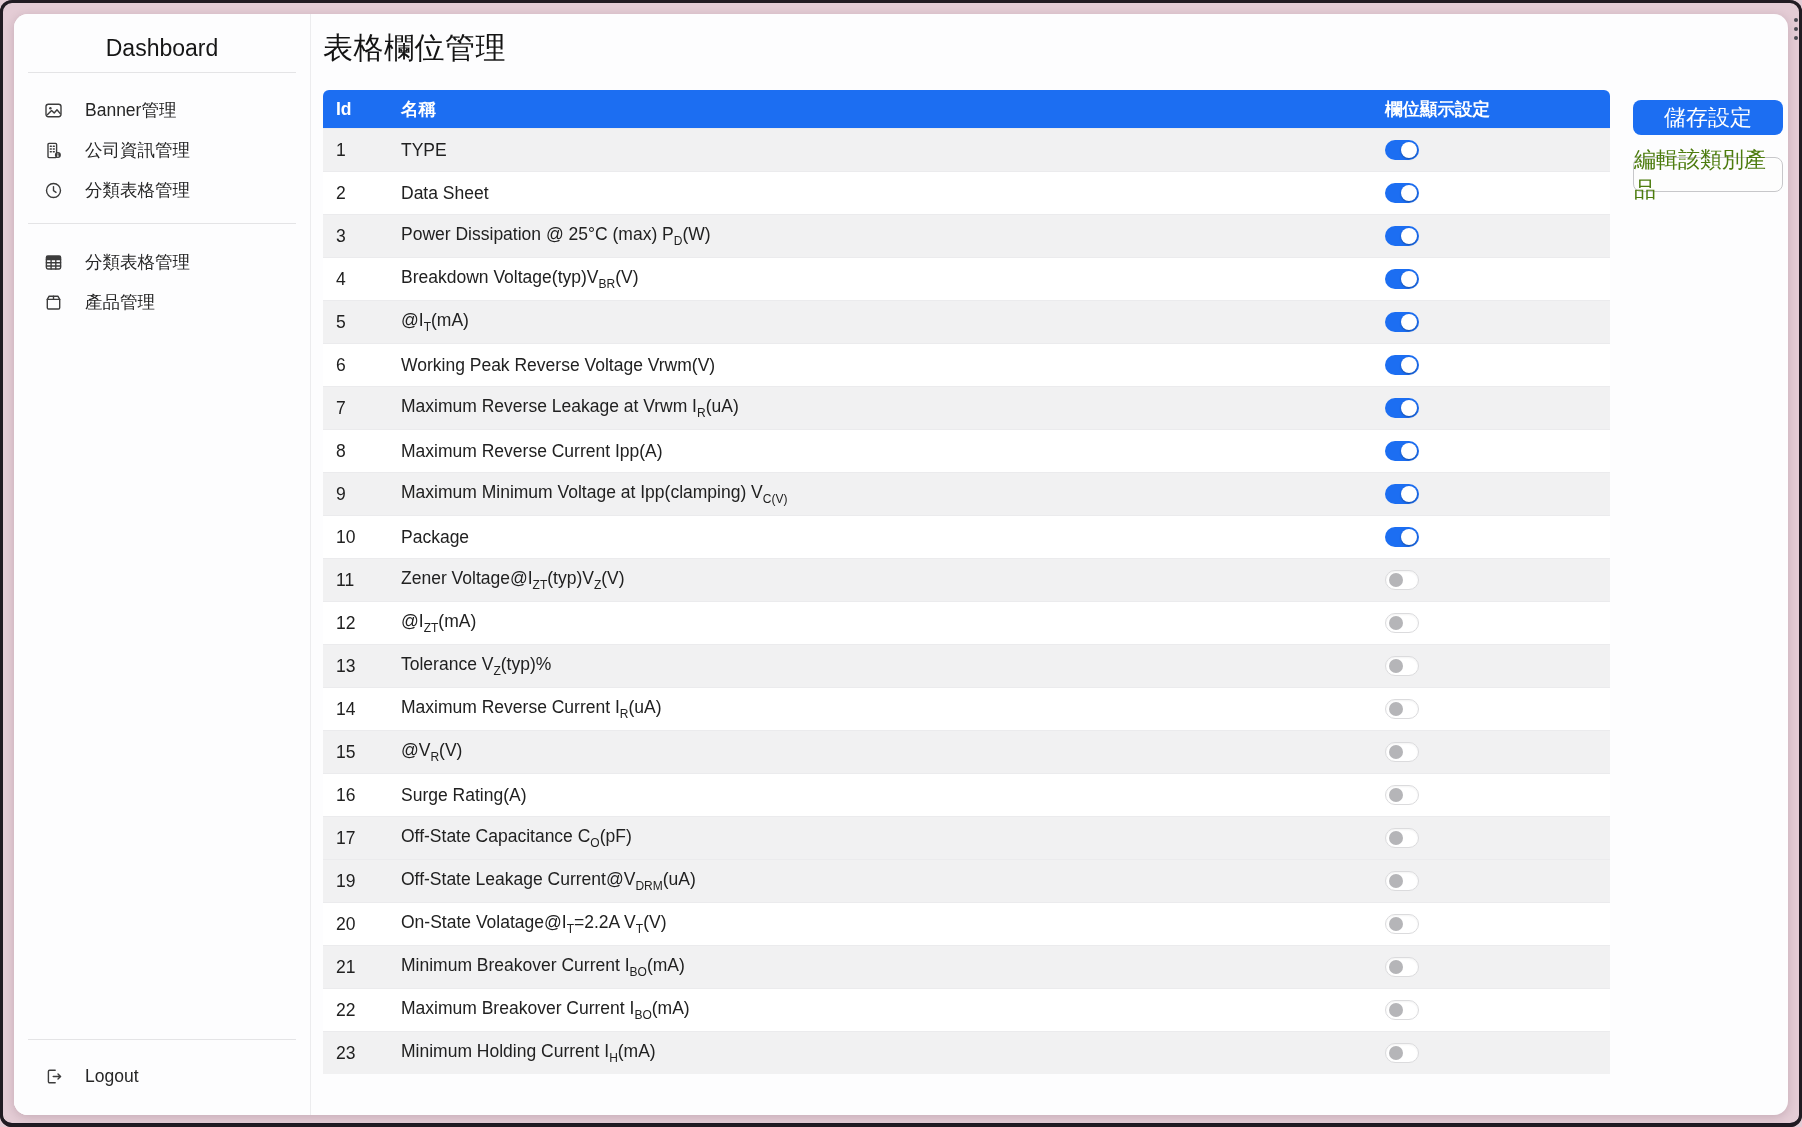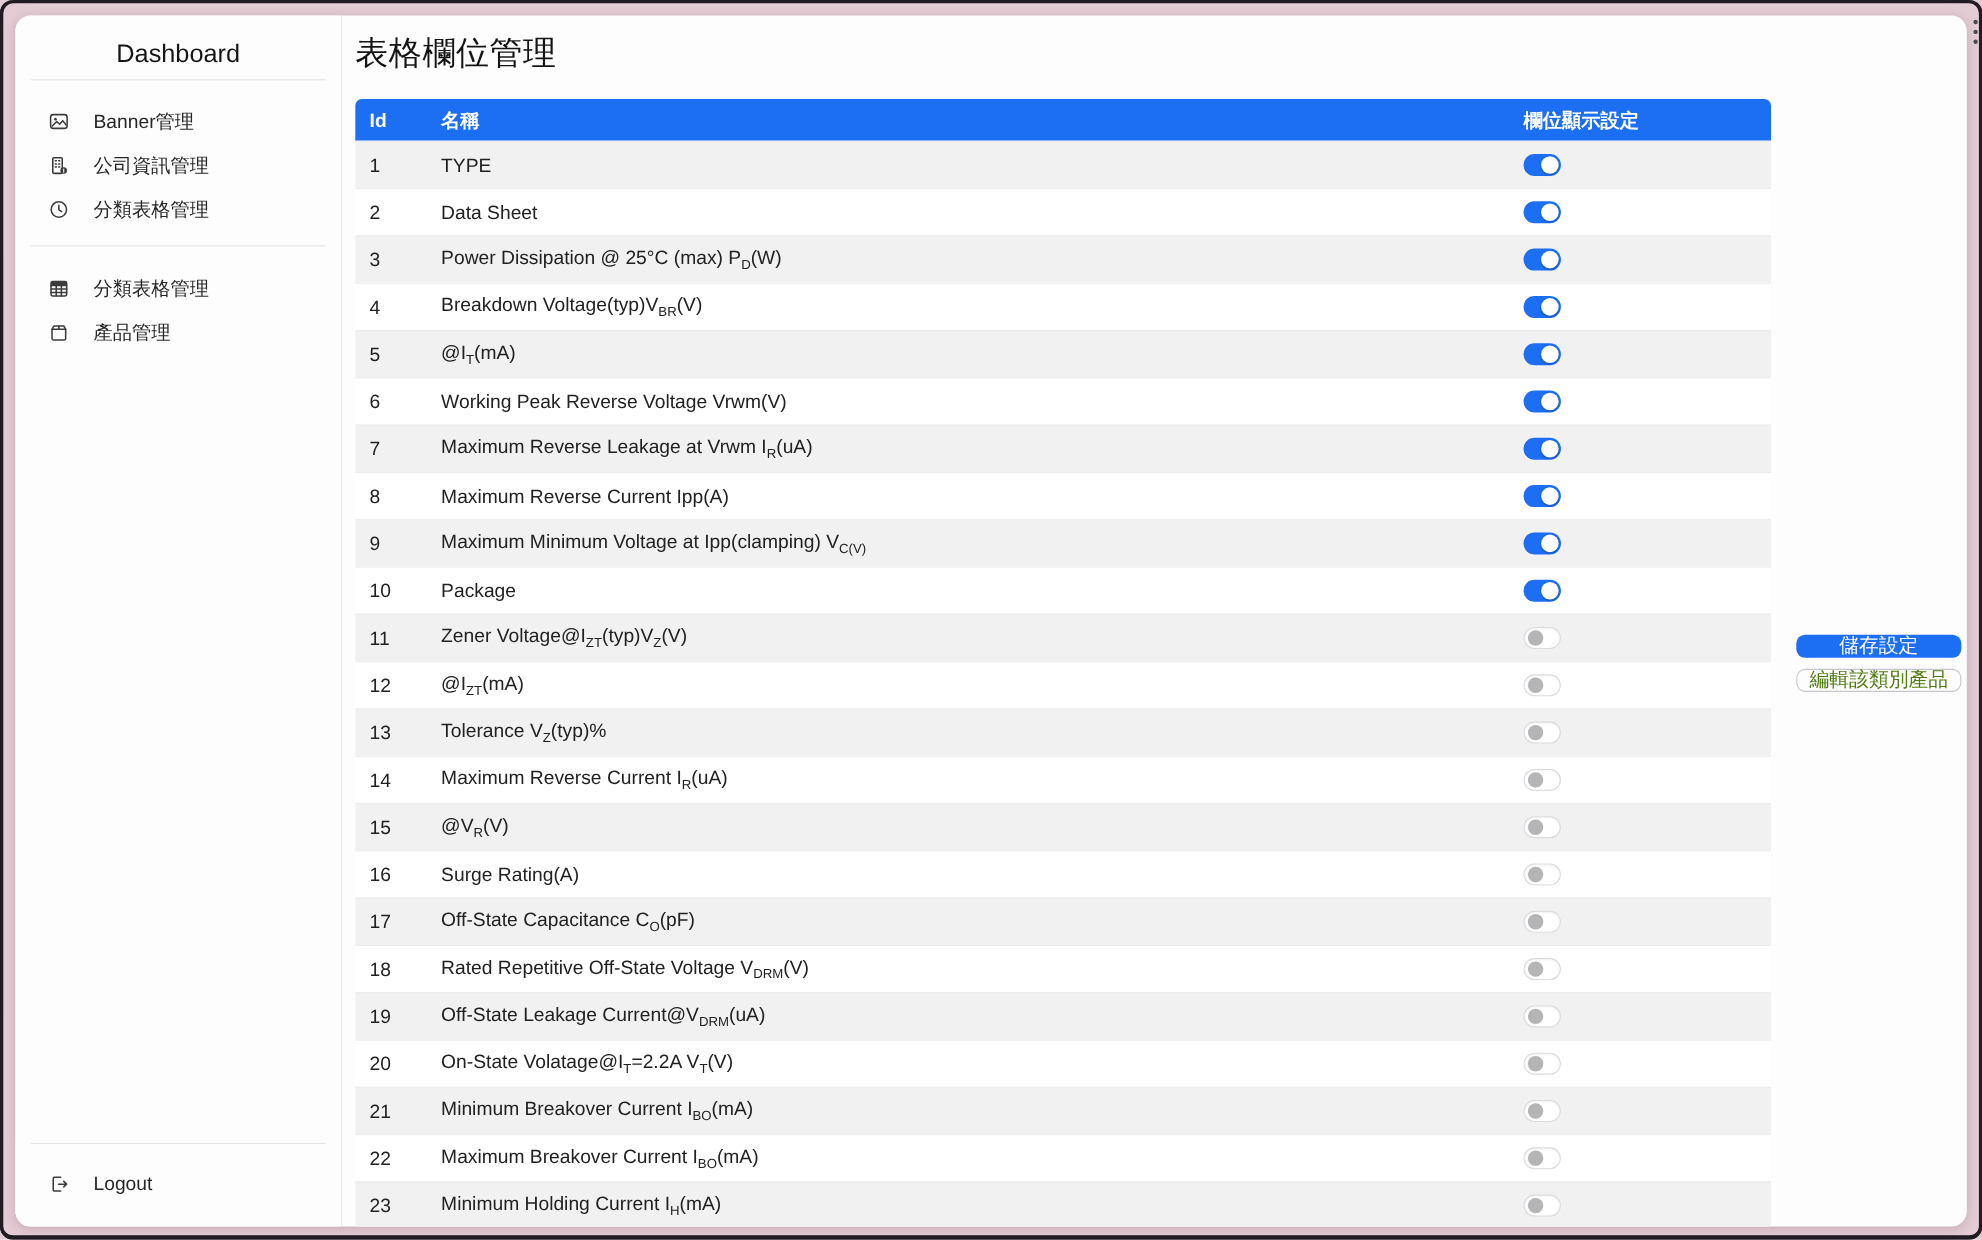--- a/index.html
+++ b/index.html
@@ -56,21 +56,21 @@
 
   .logout-block{ position:absolute; left:0; right:0; bottom:0; padding-bottom:19px; background:#fdfdfe; }
   .logout-item{ margin-top:16px; }
 
   
   .main{ position:absolute; left:298px; top:0; right:0; bottom:0; }
   .page-title{
     position:absolute; left:11px; top:14px;
     font-size:30px; font-weight:500; color:#141414; letter-spacing:.5px;
   }
-  .content{ position:absolute; left:11px; top:76px; display:flex; gap:23px;align-items:center; }
+  .content{ position:absolute; left:11px; top:76px; display:flex; gap:23px; }
   .table-wrap{ width:1287px; }
 
   .thead{
     height:38px; background:var(--accent);
     border-radius:6px 6px 0 0;
     display:flex; align-items:center;
     color:#fff; font-weight:700; font-size:17.5px;
   }
   .col-id{ width:78px; padding-left:13px; }
   .col-name{ width:984px; }
@@ -92,22 +92,22 @@
     border-radius:50%; background:#fff; box-shadow:0 1px 2px rgba(0,0,0,.3);
   }
   .toggle.off{ background:#fff; border:1.5px solid #dbdbdd; box-shadow:inset 0 1px 2px rgba(0,0,0,.05); }
   .toggle.off .knob{
     position:absolute; left:2.5px; top:1.5px; width:14px; height:14px;
     border-radius:50%; background:#b5b5b8;
   }
 
   .actions{ width:150px; display:flex; flex-direction:column; gap:10px; margin-top:-2px; }
   .btn{
-    height:21px; border-radius:8px; font-size:18px;
-    display:flex; align-items:center; justify-content:center; cursor:pointer;
+    height:35px; border-radius:8px; font-size:22px;
+    display:flex; align-items:center; justify-content:center; cursor:pointer;margin-top:12px;
   }
   .btn-primary{ background:var(--accent); color:#fff; font-weight:500; }
   .btn-secondary{ background:#fdfdfd; border:1px solid #c7c7ca; color:#4d7c0f; }
 
   .icon-svg{ stroke:#3c3c3c; fill:none; stroke-width:1.4; stroke-linecap:round; stroke-linejoin:round; }
 </style>
 </head>
 <body>
 
 <div class="scroll-dots">
@@ -350,29 +350,20 @@
   </div>
             <div class="trow odd">
     <div class="col-id cell-id">17</div>
     <div class="col-name cell-name"><span>Off-State Capacitance C</span><sub>O</sub><span>(pF)</span></div>
     <div class="col-display">
       <div class="toggle off">
         <div class="knob"></div>
       </div>
     </div>
   </div>
-            <div class="trow even">
-    <div class="col-id cell-id">18</div>
-    <div class="col-name cell-name"><span>Rated Repetitive Off-State Voltage V</span><sub>DRM</sub><span>(V)</span></div>
-    <div class="col-display">
-      <div class="toggle off">
-        <div class="knob"></div>
-      </div>
-    </div>
-  </div>
             <div class="trow odd">
     <div class="col-id cell-id">19</div>
     <div class="col-name cell-name"><span>Off-State Leakage Current@V</span><sub>DRM</sub><span>(uA)</span></div>
     <div class="col-display">
       <div class="toggle off">
         <div class="knob"></div>
       </div>
     </div>
   </div>
             <div class="trow even">

